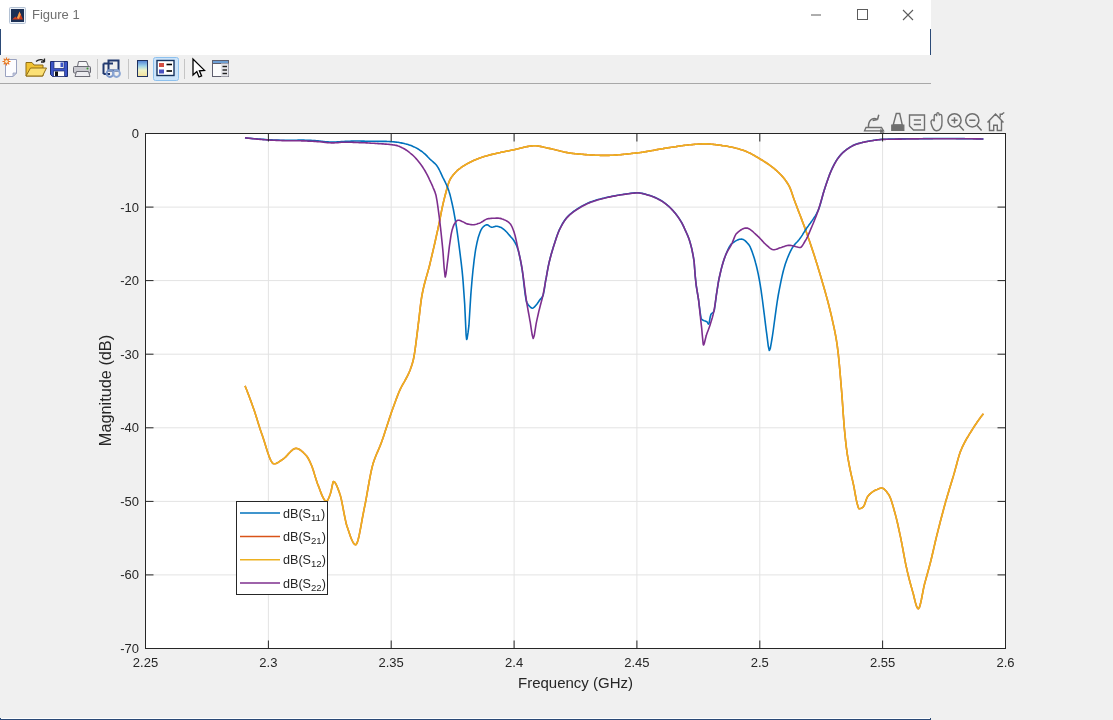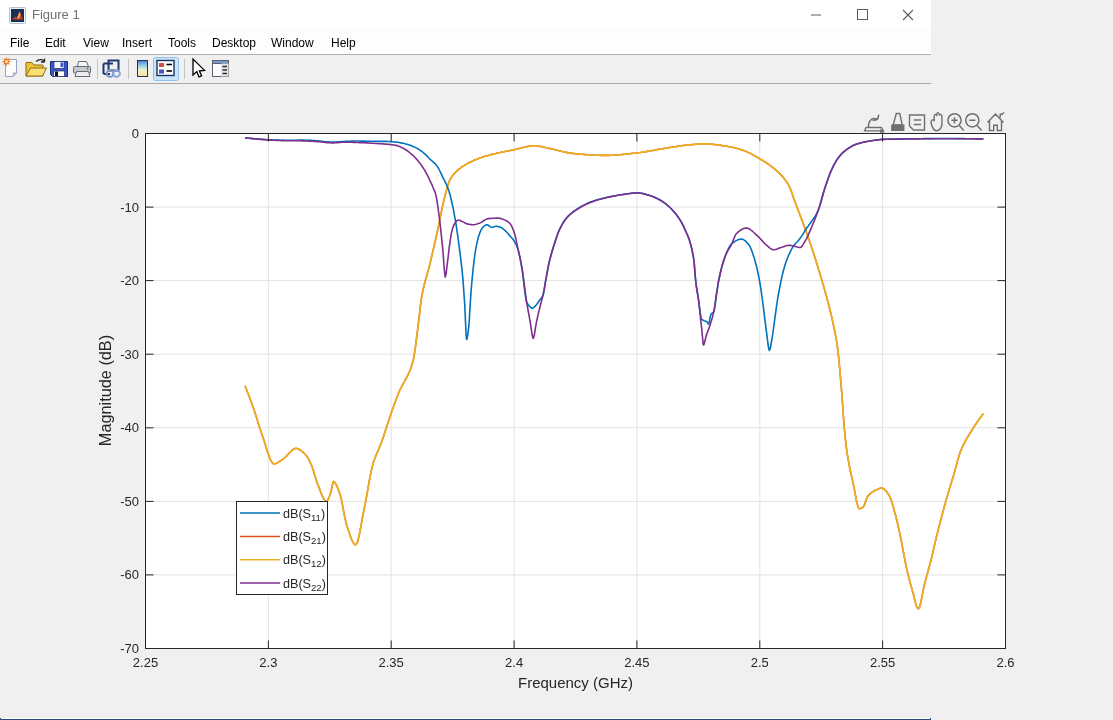--- a/index.html
+++ b/index.html
@@ -30,30 +30,20 @@
     <div id="title-text">Figure 1</div>
     <svg class="winbtn" id="btn-min" viewBox="0 0 46 29">
         <line x1="18" y1="15" x2="28" y2="15" stroke="#5c5c5c" stroke-width="1"></line>
       </svg>
     <svg class="winbtn" id="btn-max" viewBox="0 0 46 29">
         <rect x="18.5" y="9.5" width="10" height="10" fill="none" stroke="#5c5c5c" stroke-width="1"></rect>
       </svg>
     <svg class="winbtn" id="btn-close" viewBox="0 0 46 29">
         <path d="M18 10 L28 20 M28 10 L18 20" stroke="#5c5c5c" stroke-width="1.1" fill="none"></path>
       </svg>
-  </div>
-  <div id="menubar">
-    <span class="menu" style="left:10px">File</span>
-    <span class="menu" style="left:45px">Edit</span>
-    <span class="menu" style="left:83px">View</span>
-    <span class="menu" style="left:122px">Insert</span>
-    <span class="menu" style="left:168px">Tools</span>
-    <span class="menu" style="left:212px">Desktop</span>
-    <span class="menu" style="left:271px">Window</span>
-    <span class="menu" style="left:331px">Help</span>
   </div>
   <div id="toolbar">
     <svg width="1111" height="27" viewBox="0 0 1111 27">
 
       <g>
         <path d="M5.5 4.5 L16.5 4.5 L16.5 18 L13 21.5 L5.5 21.5 Z" fill="#fdfdff" stroke="#9aa2c0" stroke-width="1"></path>
         <path d="M16.5 18 L13 18 L13 21.5 Z" fill="#c8cfe4" stroke="#9aa2c0" stroke-width="0.8"></path>
         <g stroke="#e8721c" stroke-width="1.2">
             <path d="M6.5 2.5 L6.5 10.5 M2.5 6.5 L10.5 6.5 M3.7 3.7 L9.3 9.3 M9.3 3.7 L3.7 9.3"></path>
           </g>

